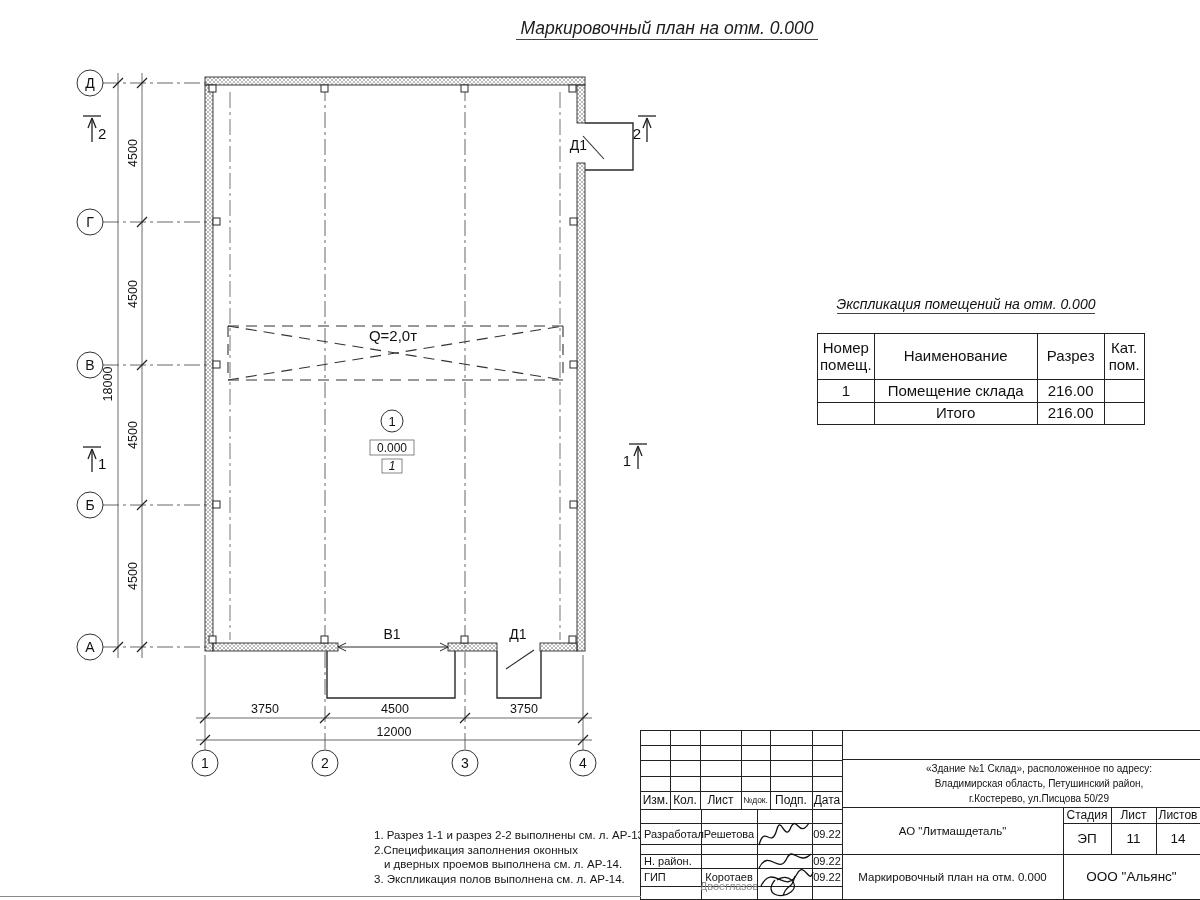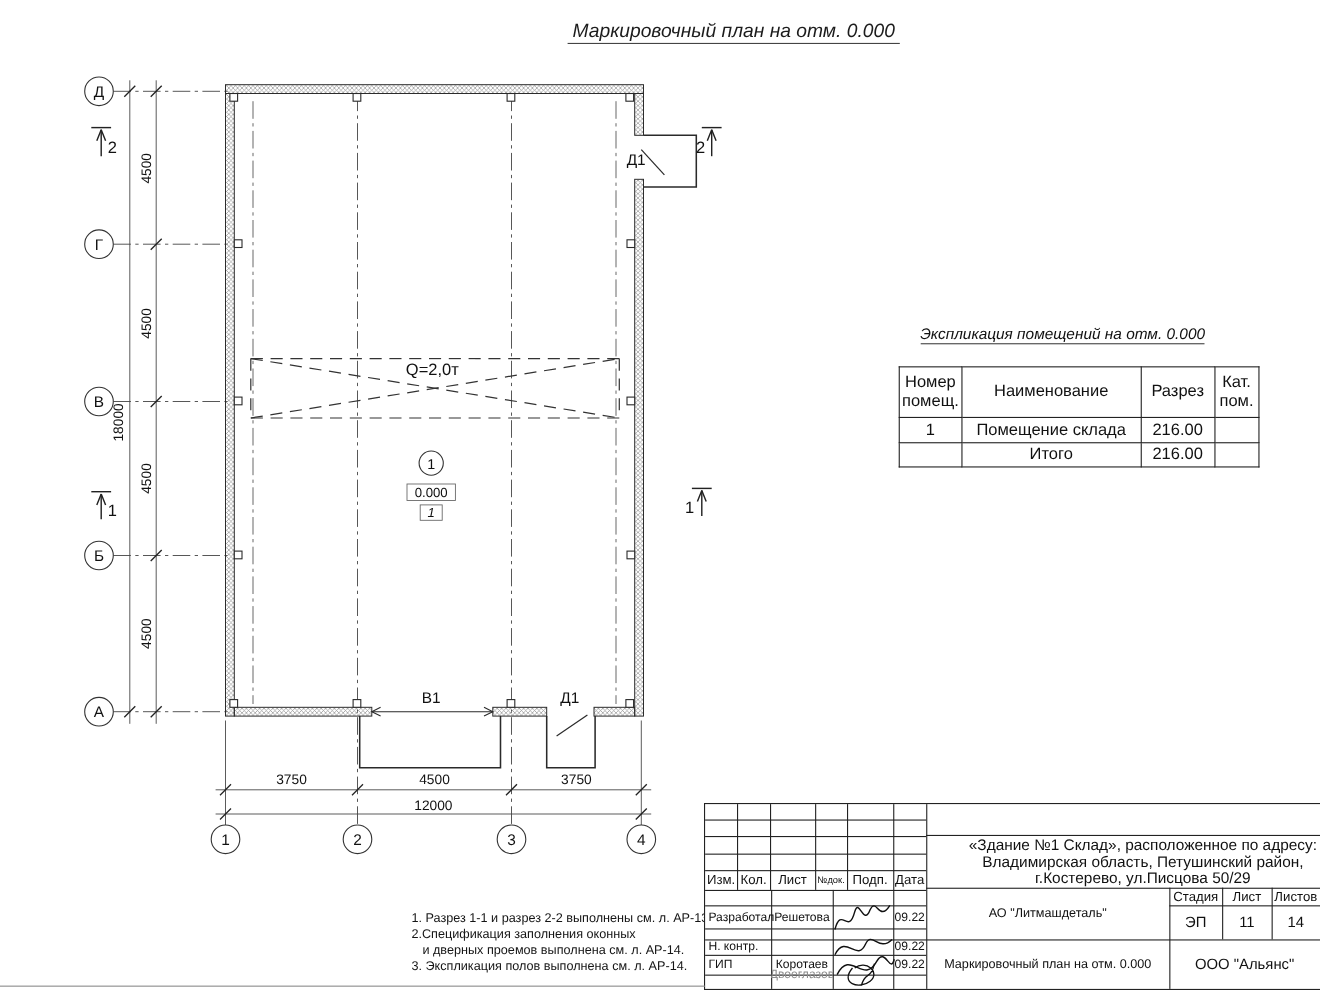--- a/index.html
+++ b/index.html
@@ -25,21 +25,21 @@
   .stamp{position:absolute;left:640px;top:730px;width:559px;height:168px;border:1.8px solid #222;box-sizing:content-box;background:#fff;}
   .stamp .v{position:absolute;top:0;width:0;border-left:1px solid #222;}
   .stamp .h{position:absolute;left:0;height:0;border-top:1px solid #222;}
   .stamp .thick{border-left-width:1.7px;border-top-width:1.7px;}
   .stamp .med{border-left-width:1.3px;border-top-width:1.3px;}
   .cell{position:absolute;display:flex;align-items:center;justify-content:center;text-align:center;overflow:hidden;}
   .cell.left{justify-content:flex-start;text-align:left;padding-left:3px;}
   .fs15{font-size:15px;} .fs13{font-size:13.5px;} .fs12{font-size:12px;}
   .fs11{font-size:11.5px;} .fs10{font-size:11px;} .fs8{font-size:8.5px;}
   .gray{color:#8d8d8d;margin-top:25px;}
-  .desc span{display:block;line-height:15px;font-size:14px;margin-left:36px;}
+  .desc span{display:block;line-height:15px;font-size:10px;margin-left:36px;}
   .sheet-bottom-line{position:absolute;left:0;top:896px;width:641px;border-top:1px solid #8a8a8a;}
 </style>
 </head>
 <body>
 
 <div class="sheet">
 
 <svg width="1200" height="900" viewBox="0 0 1200 900" font-family="Liberation Sans, sans-serif">
   <defs>
     <pattern id="wallhatch" width="4" height="4" patternUnits="userSpaceOnUse">
@@ -275,21 +275,21 @@
   <div class="cell fs12" style="left:0;top:60px;width:29px;height:18px;">Изм.</div>
   <div class="cell fs12" style="left:29px;top:60px;width:30px;height:18px;">Кол.</div>
   <div class="cell fs12" style="left:59px;top:60px;width:41px;height:18px;">Лист</div>
   <div class="cell fs8" style="left:100px;top:60px;width:29px;height:18px;">№док.</div>
   <div class="cell fs12" style="left:129px;top:60px;width:42px;height:18px;">Подп.</div>
   <div class="cell fs12" style="left:171px;top:60px;width:30px;height:18px;">Дата</div>
 
   <div class="cell fs10 left" style="left:0;top:92px;width:60px;height:21px;">Разработал</div>
   <div class="cell fs10" style="left:60px;top:92px;width:56px;height:21px;">Решетова</div>
   <div class="cell fs10" style="left:171px;top:92px;width:30px;height:21px;">09.22</div>
-  <div class="cell fs10 left" style="left:0;top:123px;width:60px;height:14px;">Н. контр.</div>
+  <div class="cell fs10 left" style="left:0;top:123px;width:60px;height:14px;">Н. район.</div>
   <div class="cell fs10 gray" style="left:60px;top:123px;width:56px;height:14px;">Двоеглазов</div>
   <div class="cell fs10" style="left:171px;top:123px;width:30px;height:14px;">09.22</div>
   <div class="cell fs10 left" style="left:0;top:137px;width:60px;height:18px;">ГИП</div>
   <div class="cell fs10" style="left:60px;top:137px;width:56px;height:18px;">Коротаев</div>
   <div class="cell fs10" style="left:171px;top:137px;width:30px;height:18px;">09.22</div>
 
   <svg class="abs" style="left:114px;top:80px;" width="58" height="42">
     <path d="M4,34 C10,12 16,40 22,18 C26,4 30,32 36,16 C42,4 44,28 54,12" stroke="#111" stroke-width="1.3" fill="none"></path>
   </svg>
   <svg class="abs" style="left:112px;top:115px;" width="62" height="53">

